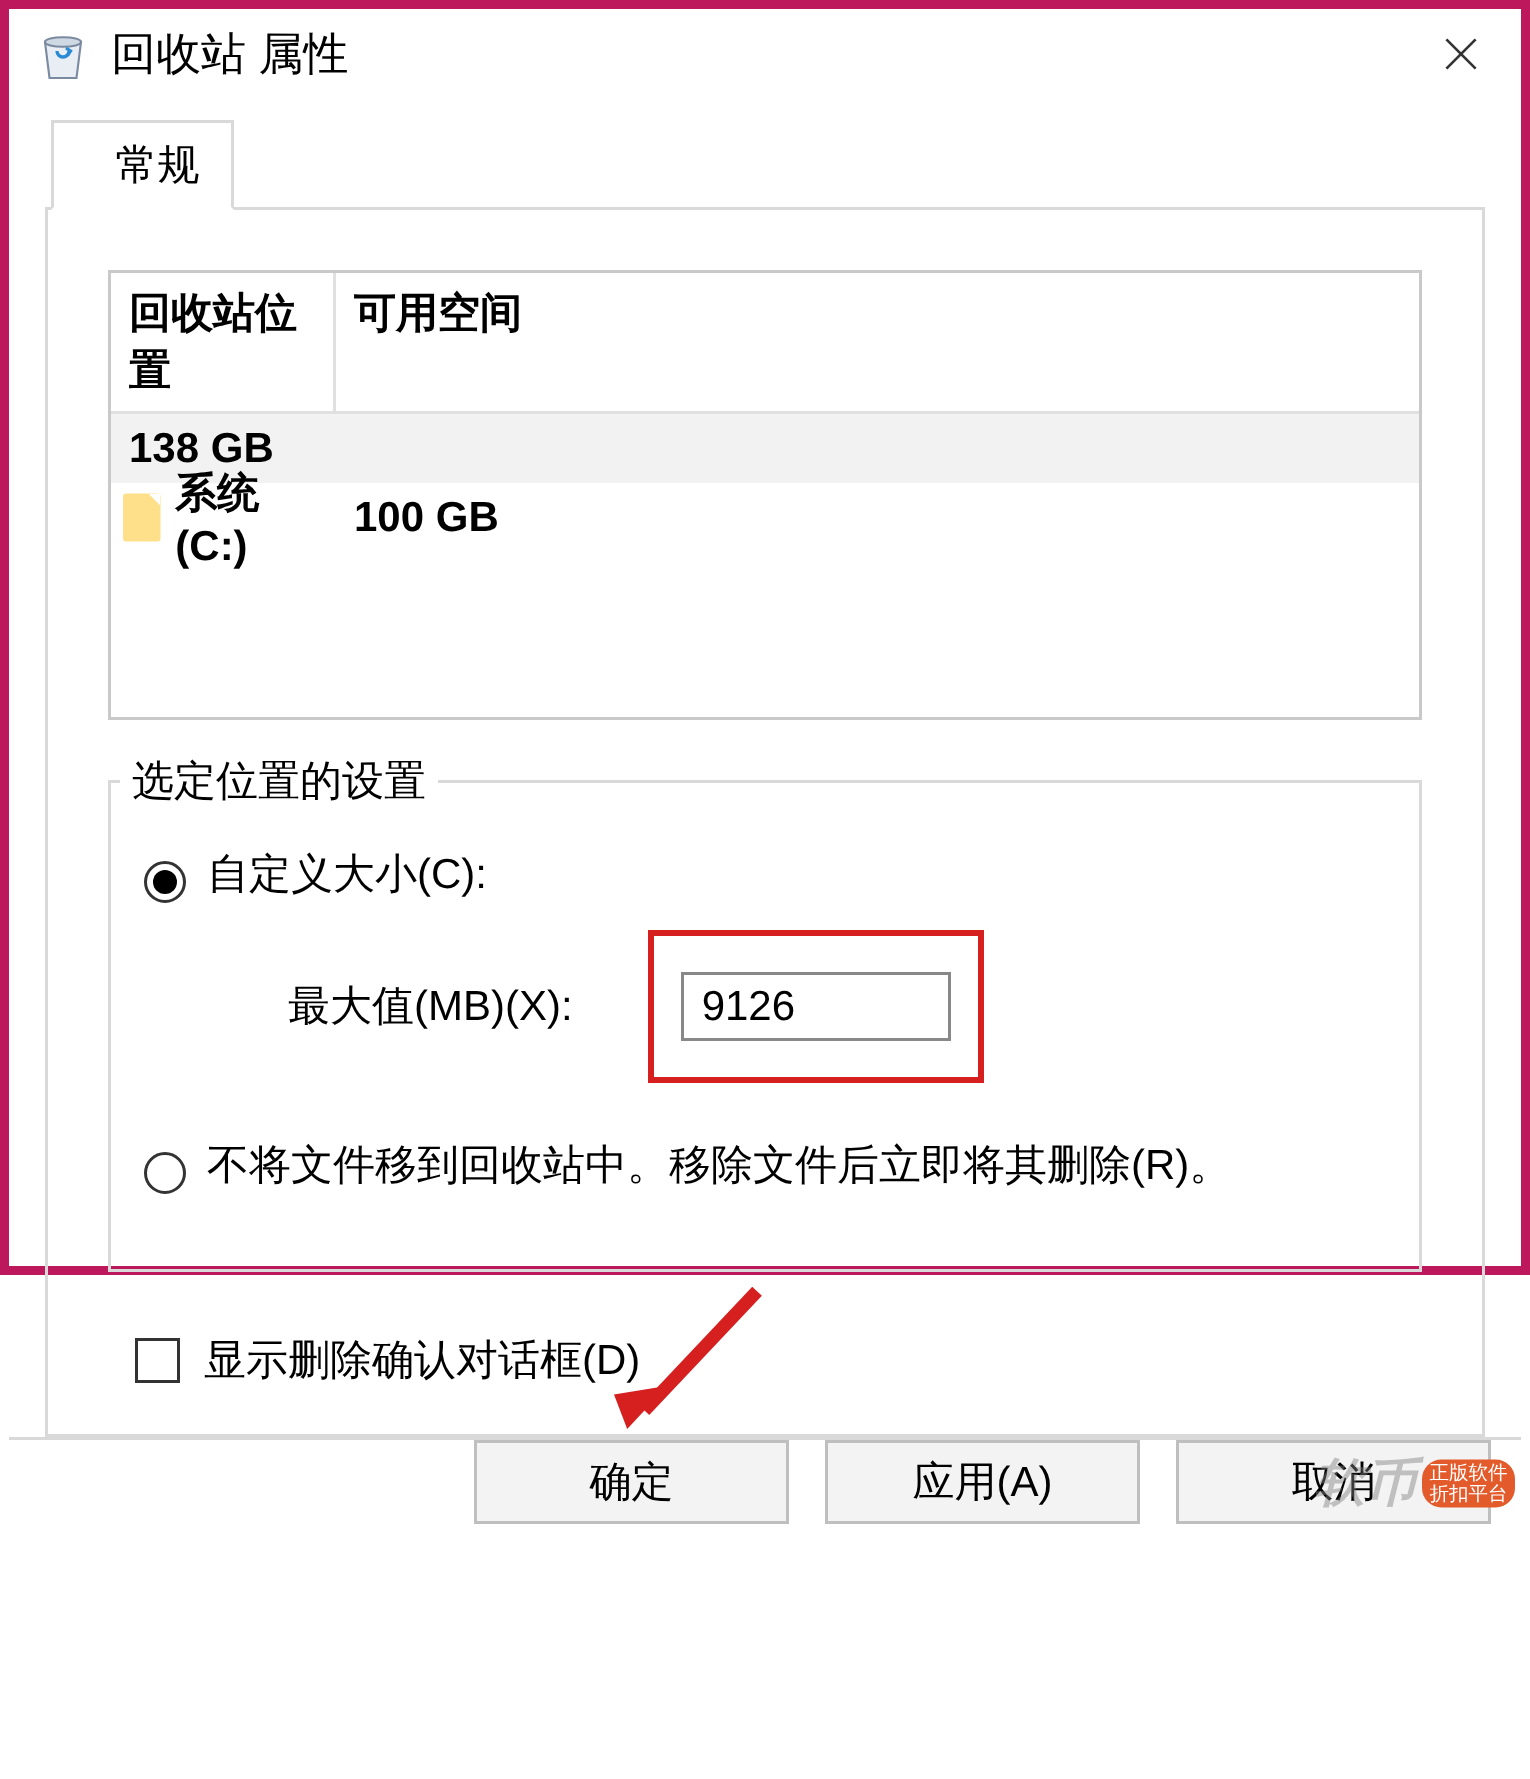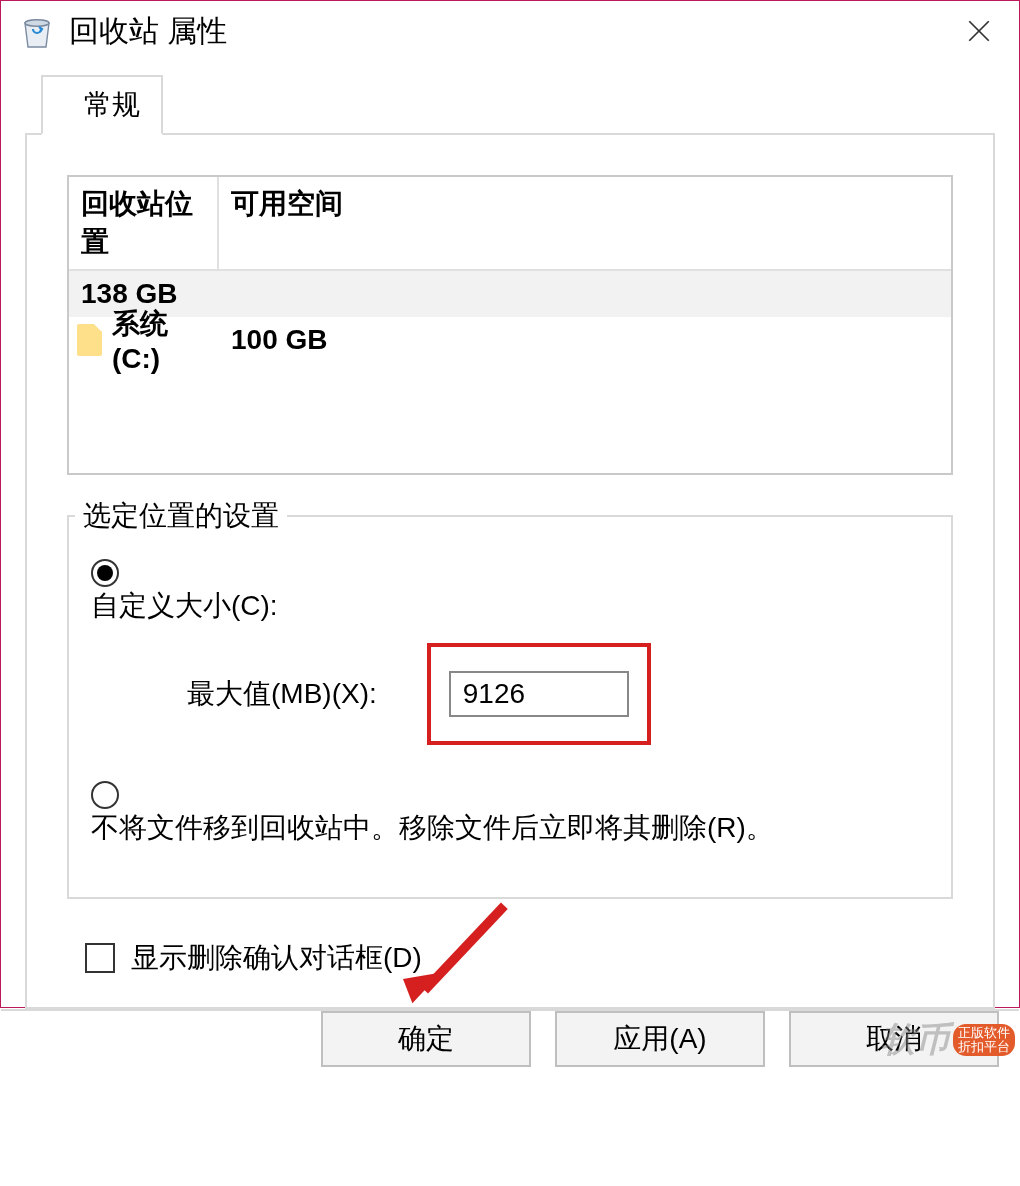--- a/index.html
+++ b/index.html
@@ -1,28 +1,28 @@
 <!DOCTYPE html>
 <html><head>
 <meta charset="utf-8">
 <style>
   * { box-sizing: border-box; margin: 0; padding: 0; }
   html, body { width: 1020px; height: 1186px; font-family: "Microsoft YaHei", "Segoe UI", sans-serif; background: #fff; overflow: hidden; }
-  .window { width: 1020px; height: 1008px; border: 1px solid #be185d; background: #fff; position: relative; display: flex; flex-direction: column; }
+  .window { width: 1020px; height: 850px; border: 6px solid #be185d; background: #fff; position: relative; display: flex; flex-direction: column; }
   .titlebar { height: 70px; display: flex; align-items: center; padding: 0 10px 0 18px; background: #fff; }
   .titlebar .icon { width: 36px; height: 36px; margin-right: 14px; position: relative; }
   .titlebar .title { font-size: 30px; color: #000; }
   .titlebar .spacer { flex: 1; }
   .close { width: 60px; height: 60px; display: flex; align-items: center; justify-content: center; cursor: pointer; }
   .close svg { width: 26px; height: 26px; }
 
   .content { flex: 1; padding: 14px 24px 0 24px; position: relative; display: flex; flex-direction: column; }
 
   .tab-strip { height: 60px; position: relative; }
-  .tab { position: absolute; top: 0; left: 16px; width: 122px; height: 60px; border: 2px solid #d9d9d9; border-bottom: 2px solid #fff; background: #fff; display: flex; align-items: center; justify-content: center; font-size: 28px; z-index: 2; cursor: pointer; padding-left: 20px; }
+  .tab { position: absolute; top: 0; left: 4px; width: 122px; height: 60px; border: 2px solid #d9d9d9; border-bottom: 2px solid #fff; background: #fff; display: flex; align-items: center; justify-content: center; font-size: 28px; z-index: 2; cursor: pointer; padding-left: 20px; }
   .tab-line { position: absolute; left: 0; right: 0; bottom: 0; height: 2px; background: #d9d9d9; }
 
   .panel { border: 2px solid #d9d9d9; border-top: none; padding: 40px 40px 30px 40px; flex: 1; display: flex; flex-direction: column; }
 
   .listbox { border: 2px solid #c9c9c9; height: 300px; font-weight: bold; }
   .list-header { display: flex; }
   .list-header .col { font-size: 28px; padding: 8px 12px; border-right: 2px solid #e0e0e0; border-bottom: 2px solid #e0e0e0; background: #fff; }
   .col-loc { width: 150px; }
   .col-space { flex: 1; border-right: none !important; }
   .list-row { display: flex; align-items: center; height: 46px; }
@@ -30,21 +30,21 @@
   .drive-icon { width: 26px; height: 32px; margin: 0 10px 0 8px; border-radius: 2px; position: relative; }
   .drive-icon.green { background: #b9c77a; }
   .drive-icon.yellow { background: #ffe08a; }
   .drive-icon::before { content: ""; position: absolute; top: 0; right: 0; width: 8px; height: 8px; background: #fff; clip-path: polygon(0 0, 100% 100%, 100% 0); }
   .cell-loc { width: 150px; font-size: 28px; display: flex; align-items: center; }
   .cell-space { font-size: 28px; padding-left: 12px; }
 
   .group { margin-top: 40px; border: 2px solid #d9d9d9; padding: 24px 22px 50px 22px; position: relative; }
   .group-title { position: absolute; top: -20px; left: 6px; background: #fff; padding: 0 8px; font-size: 28px; }
 
-  .radio-row { display: flex; align-items: flex-start; margin-top: 18px; flex-direction: column; }
+  .radio-row { display: flex; align-items: flex-end; margin-top: 18px; }
   .radio { width: 28px; height: 28px; border: 2px solid #333; border-radius: 50%; margin-right: 14px; position: relative; flex-shrink: 0; cursor: pointer; }
   .radio.checked::after { content: ""; position: absolute; top: 4px; left: 4px; right: 4px; bottom: 4px; background: #000; border-radius: 50%; }
   .radio-label { font-size: 28px; }
 
   .max-row { display: flex; align-items: center; margin-top: 18px; padding-left: 96px; position: relative; }
   .max-label { font-size: 28px; }
   .highlight-box { border: 4px solid #d61f1f; padding: 24px 18px; margin-left: 50px; display: inline-flex; }
   .num-input { width: 180px; height: 46px; border: 2px solid #888; font-size: 28px; padding: 0 12px; font-family: inherit; }
 
   .radio-row.second { margin-top: 36px; }

